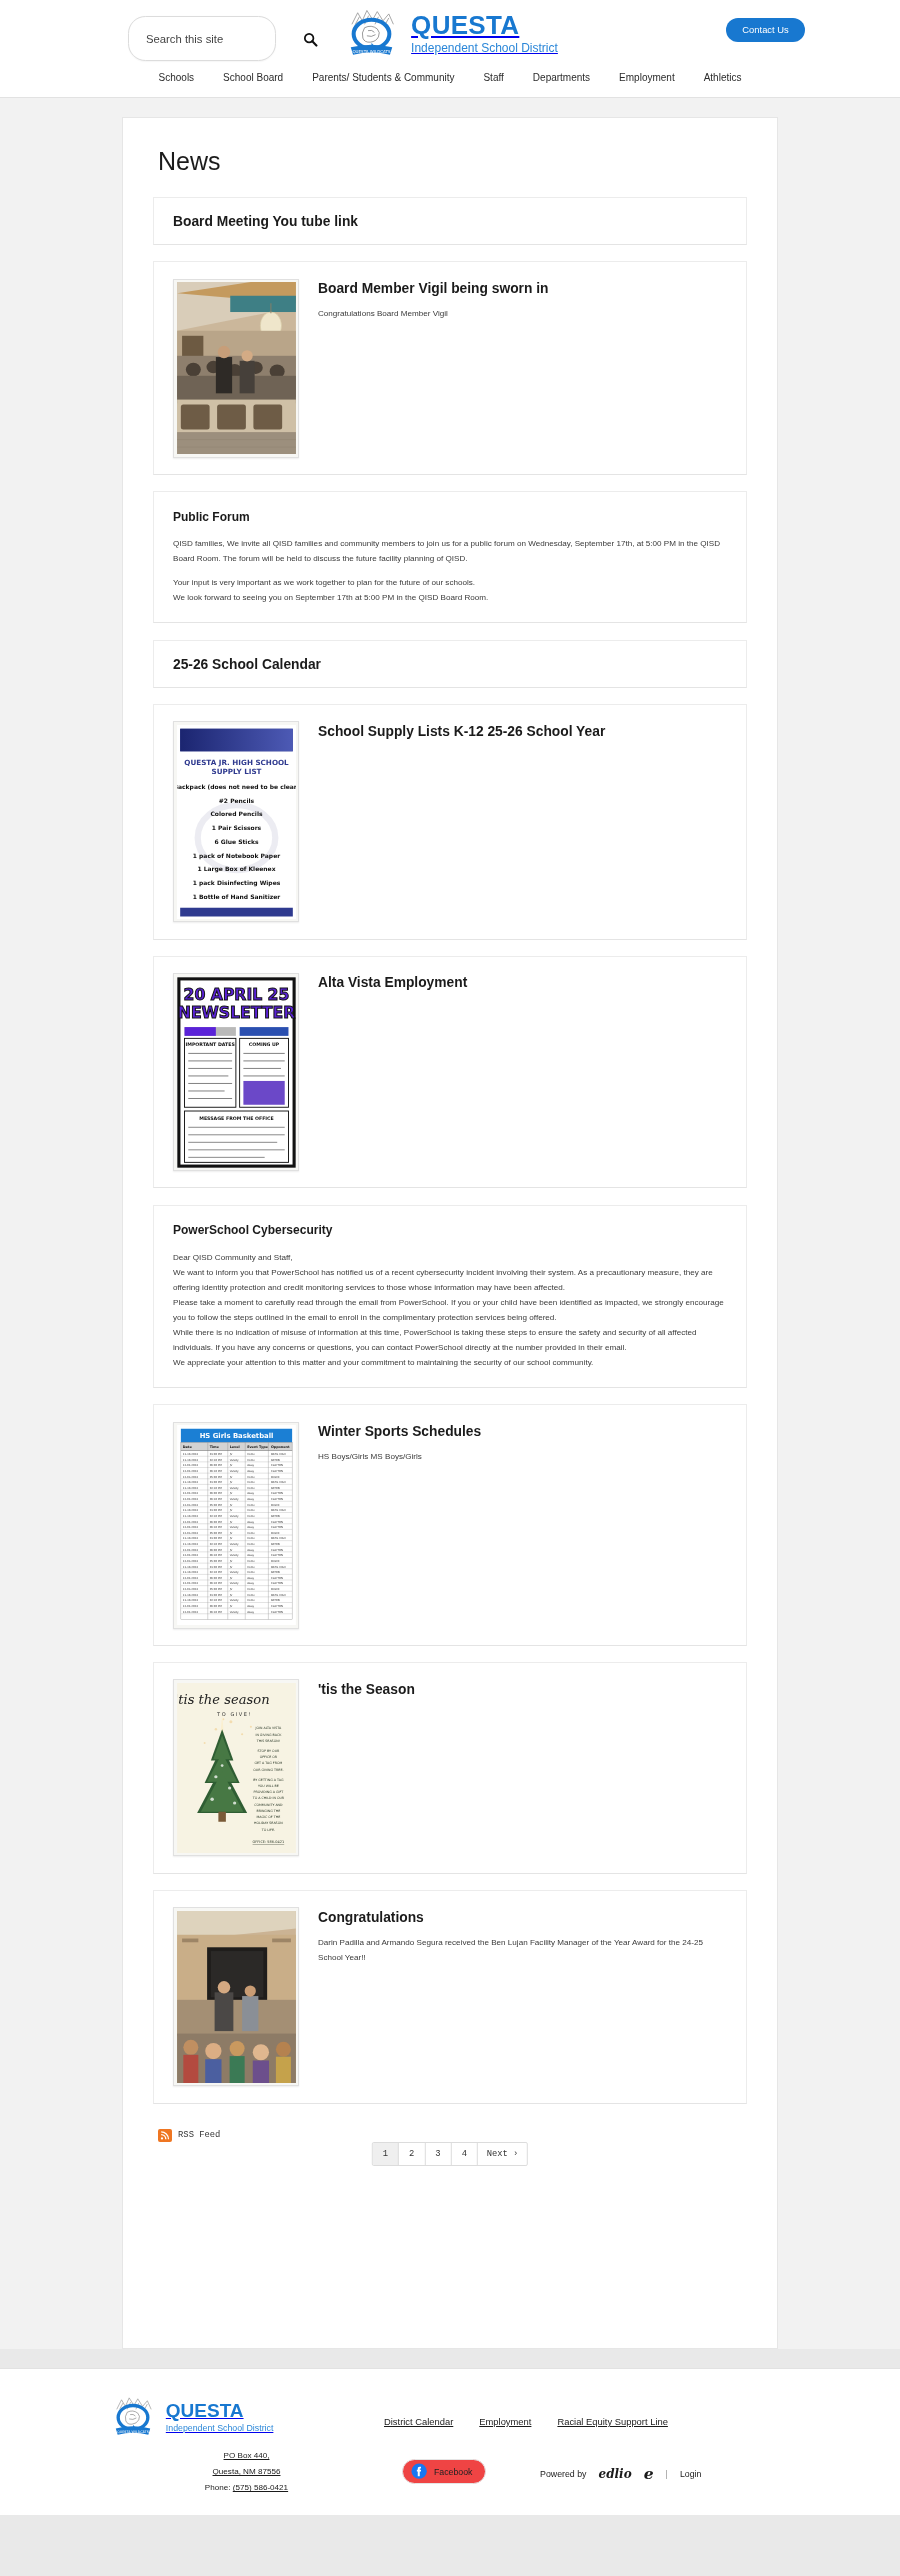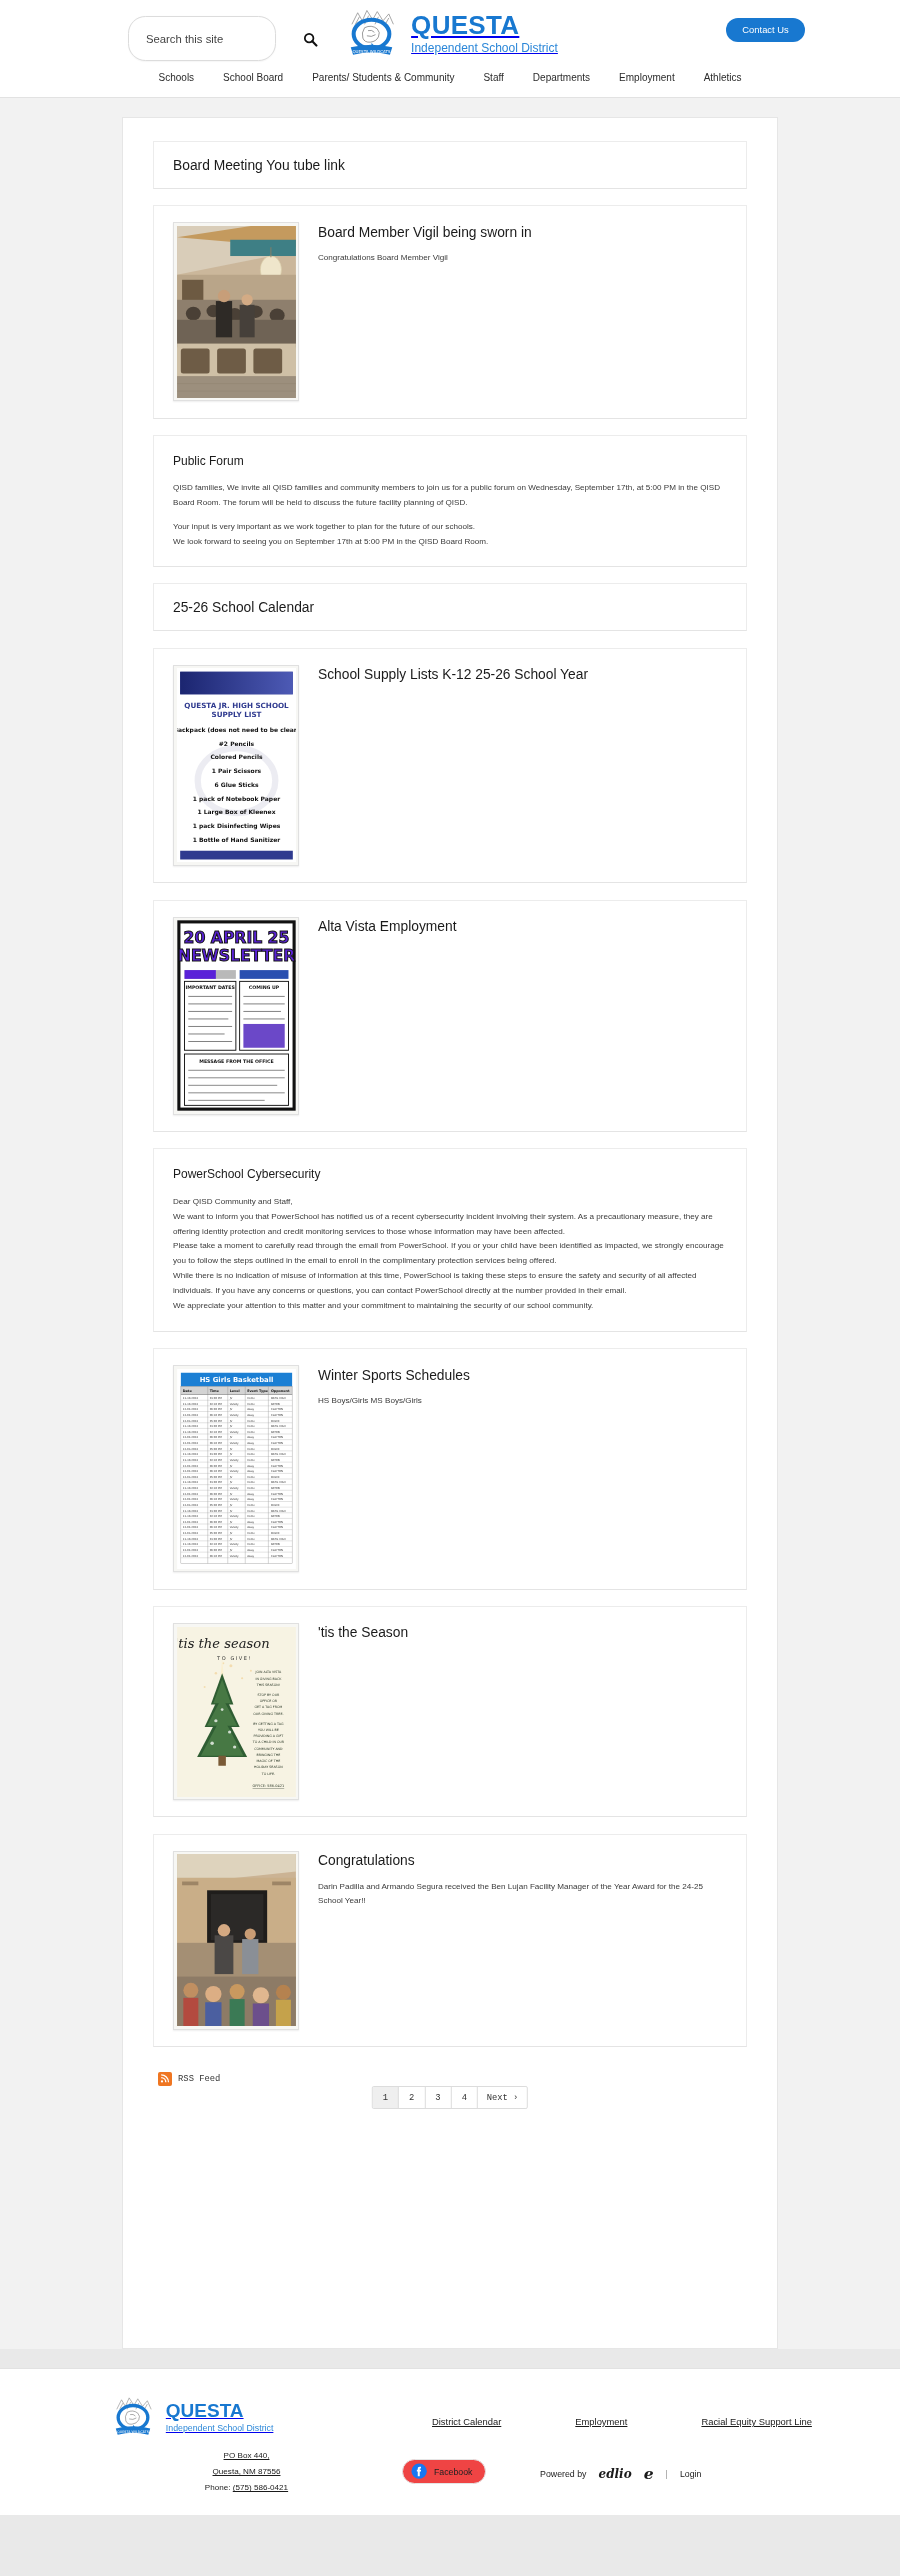--- a/index.html
+++ b/index.html
@@ -139,21 +139,21 @@
     border:0.6px solid #e0e0e0;
     padding:2.5px;
     box-shadow:0 0.6px 1.3px rgba(0,0,0,.07);
     overflow:hidden;
   }
   .thumb svg{ display:block; }
 
   .news-body{ flex:1; padding-top:1.3px; }
   .news-title{
     font-size:13.8px;
-    font-weight:normal;
+    font-weight:bold;
     color:#1b1b1b;
     margin:0 0 10px;
     line-height:1.25;
   }
   .news-title.only{ margin-bottom:0; }
   .news-sub{
     font-size:8.1px;
     color:#3a3a3a;
     line-height:1.85;
     margin:0;
@@ -228,21 +228,21 @@
   .footer-brand-name{
     font-size:19px; font-weight:bold; color:#1878d0; display:block; line-height:1;
   }
   .footer-brand-sub{
     font-size:8.8px; color:#2a86d8; display:block; margin-top:2.5px;
   }
   .footer-links{
     display:flex; gap:26px; padding-top:21px;
   }
   .footer-links a{
-    color:#1b1b1b; font-size:9.4px; margin-left:48px;
+    color:#1b1b1b; font-size:9.4px; 
   }
   .footer-bottom{
     display:flex;
     width:750px;
     margin:8.8px auto 0;
     padding-left:34px;
     align-items:flex-start;
   }
   .addr{
     width:275px;
@@ -317,20 +317,21 @@
     <a href="#">Parents/ Students &amp; Community</a>
     <a href="#">Staff</a>
     <a href="#">Departments</a>
     <a href="#">Employment</a>
     <a href="#">Athletics</a>
   </nav>
 </header>
 
 <div class="page-wrap">
   <main class="content-card">
+    <h1 class="page-title">News</h1>
 
     <article class="news-item compact">
       <div class="news-body">
         <h2 class="news-title only">Board Meeting You tube link</h2>
       </div>
     </article>
 
     <div class="news-spacer"></div>
 
     <article class="news-item">

